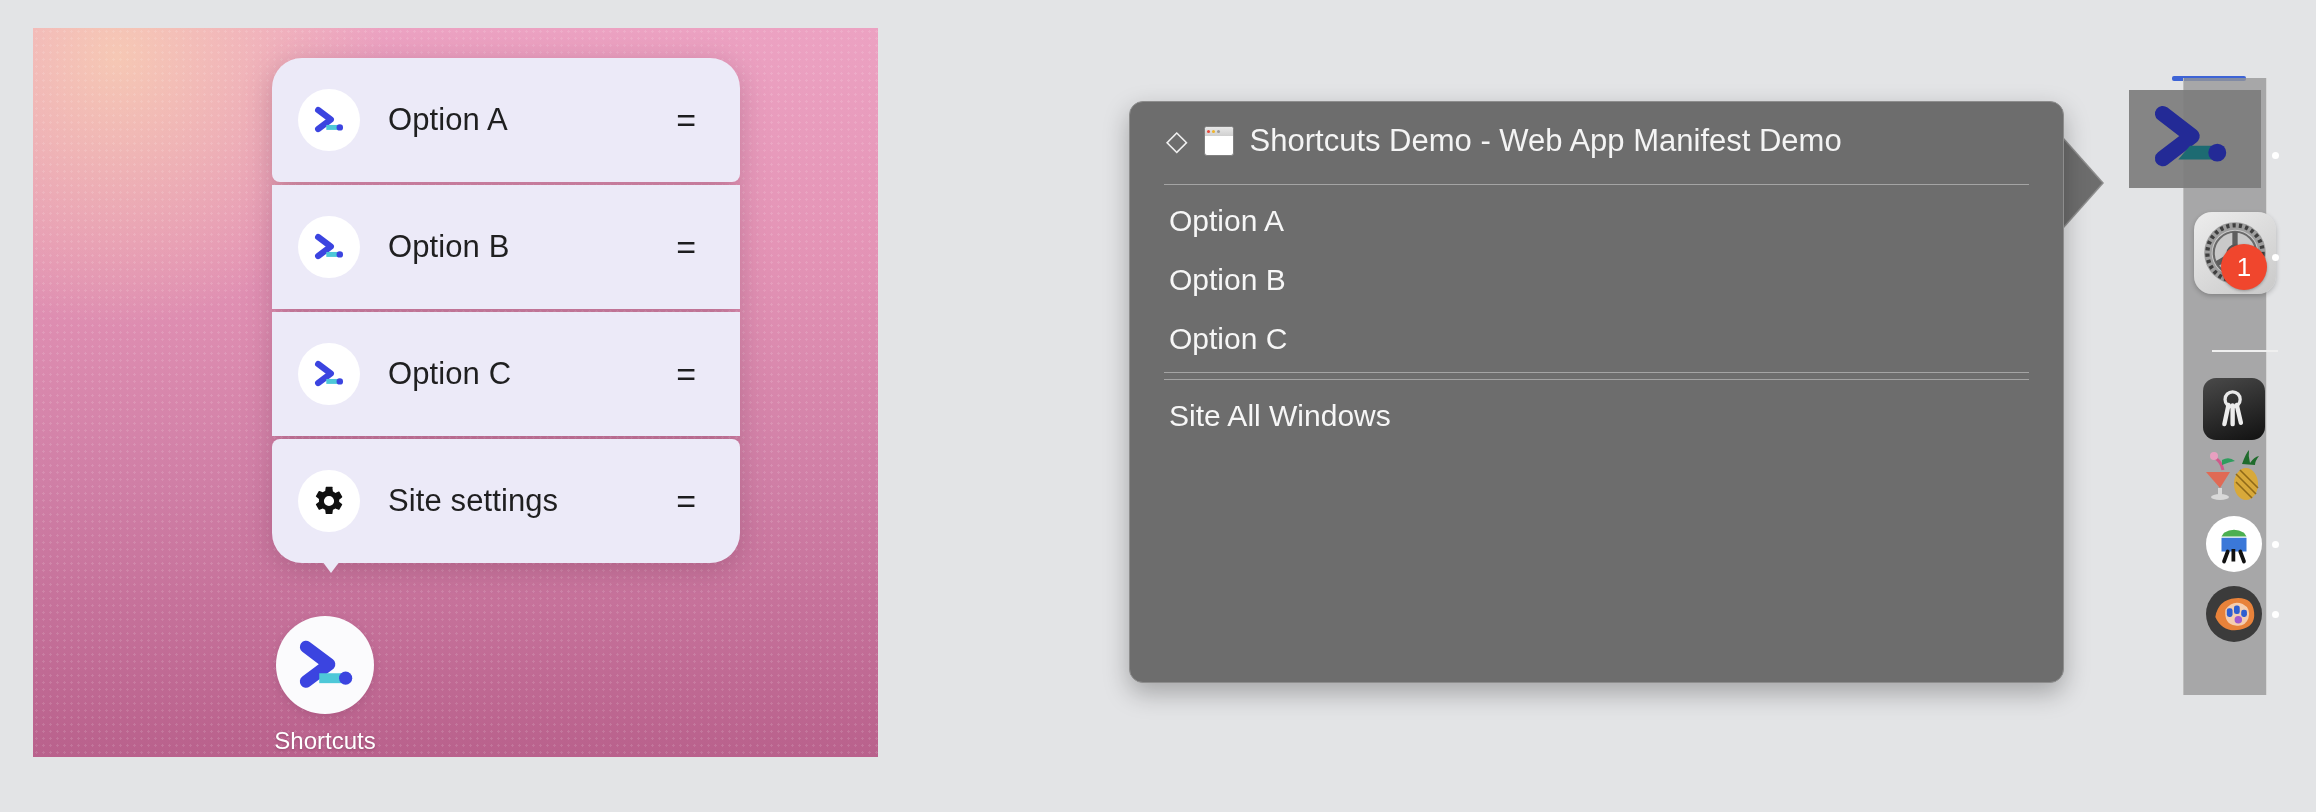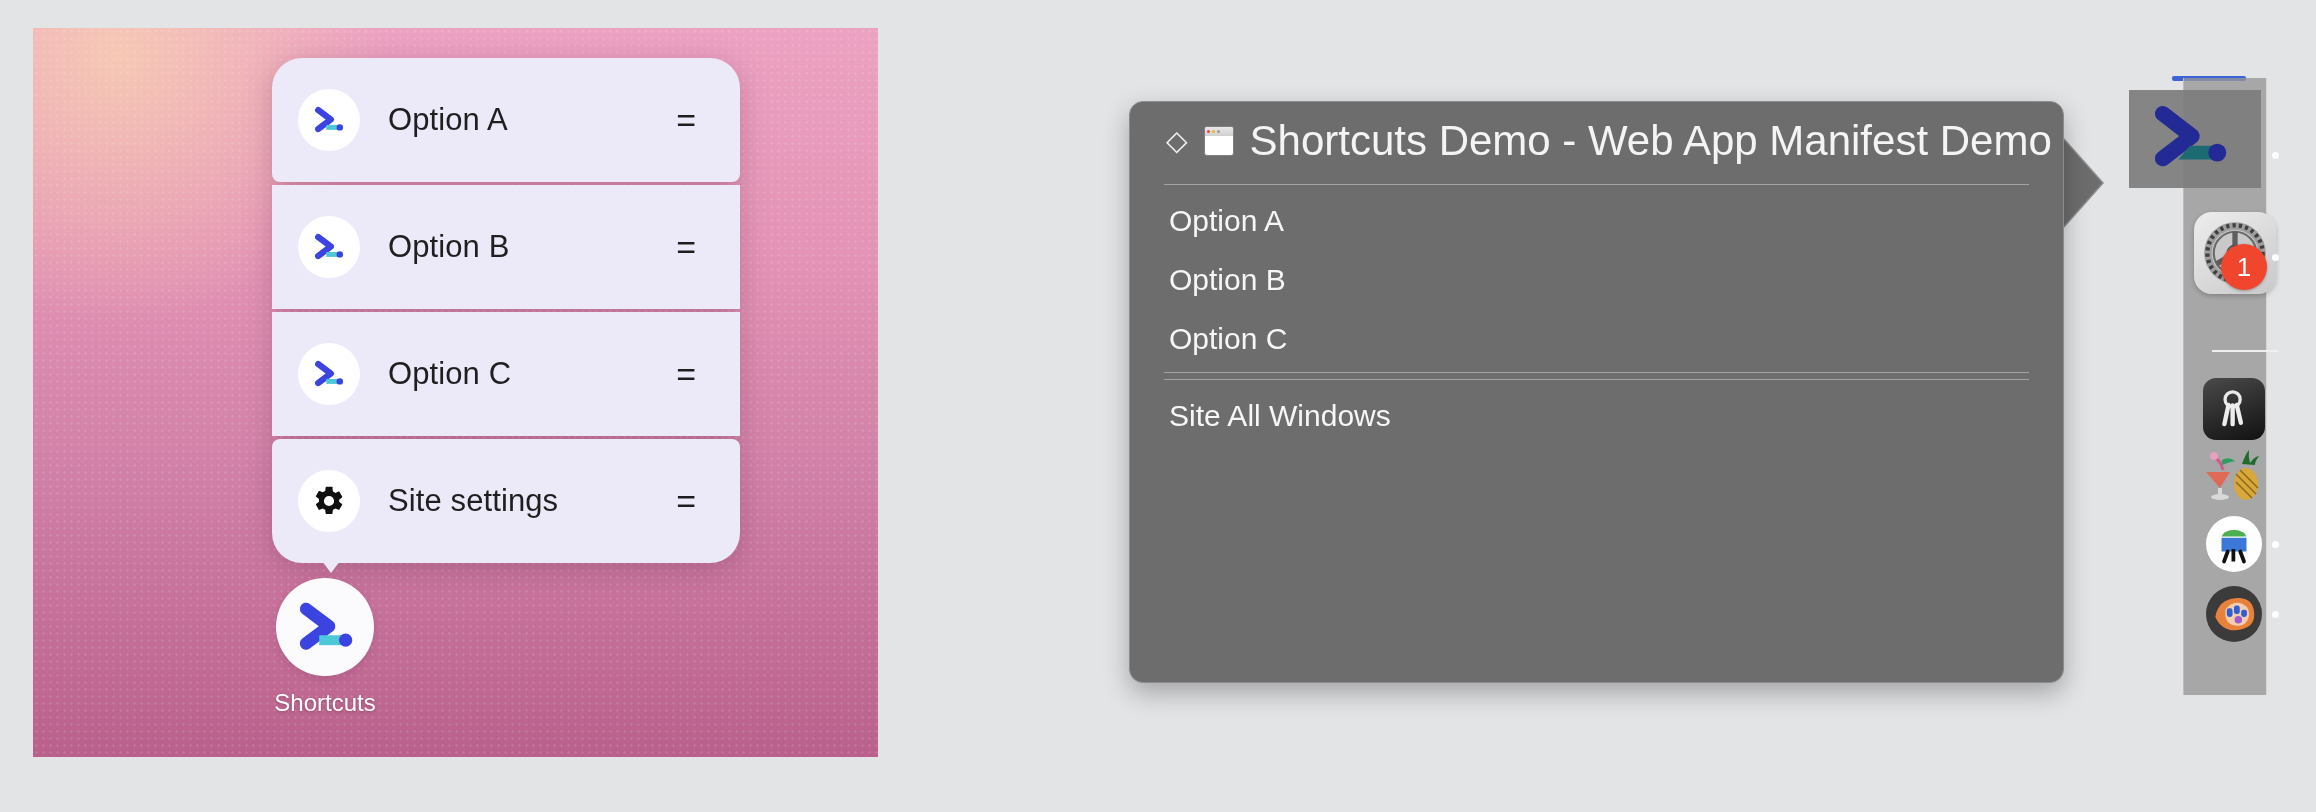--- a/index.html
+++ b/index.html
@@ -96,21 +96,21 @@
     width: 0;
     height: 0;
     border-left: 15px solid transparent;
     border-right: 15px solid transparent;
     border-top: 20px solid #eceaf8;
   }
 
   #app-launcher {
     position: absolute;
     left: 232px;
-    top: 550px;
+    top: 588px;
     width: 120px;
     display: flex;
     flex-direction: column;
     align-items: center;
   }
   #app-launcher-icon {
     width: 98px;
     height: 98px;
     border-radius: 50%;
     background: #fbfbfd;
@@ -181,21 +181,21 @@
     display: flex;
     align-items: center;
     gap: 2px;
     padding-left: 2px;
   }
   #dock-menu-window-icon .dot {
     width: 3px; height: 3px; border-radius: 50%;
   }
   #dock-menu-title {
     color: #f4f4f4;
-    font-size: 42px;
+    font-size: 31px;
     white-space: nowrap;
   }
   .menu-separator {
     height: 1px;
     background: #a4a4a4;
     margin: 4px 34px 6px 34px;
   }
   .menu-row {
     display: flex;
     align-items: center;

